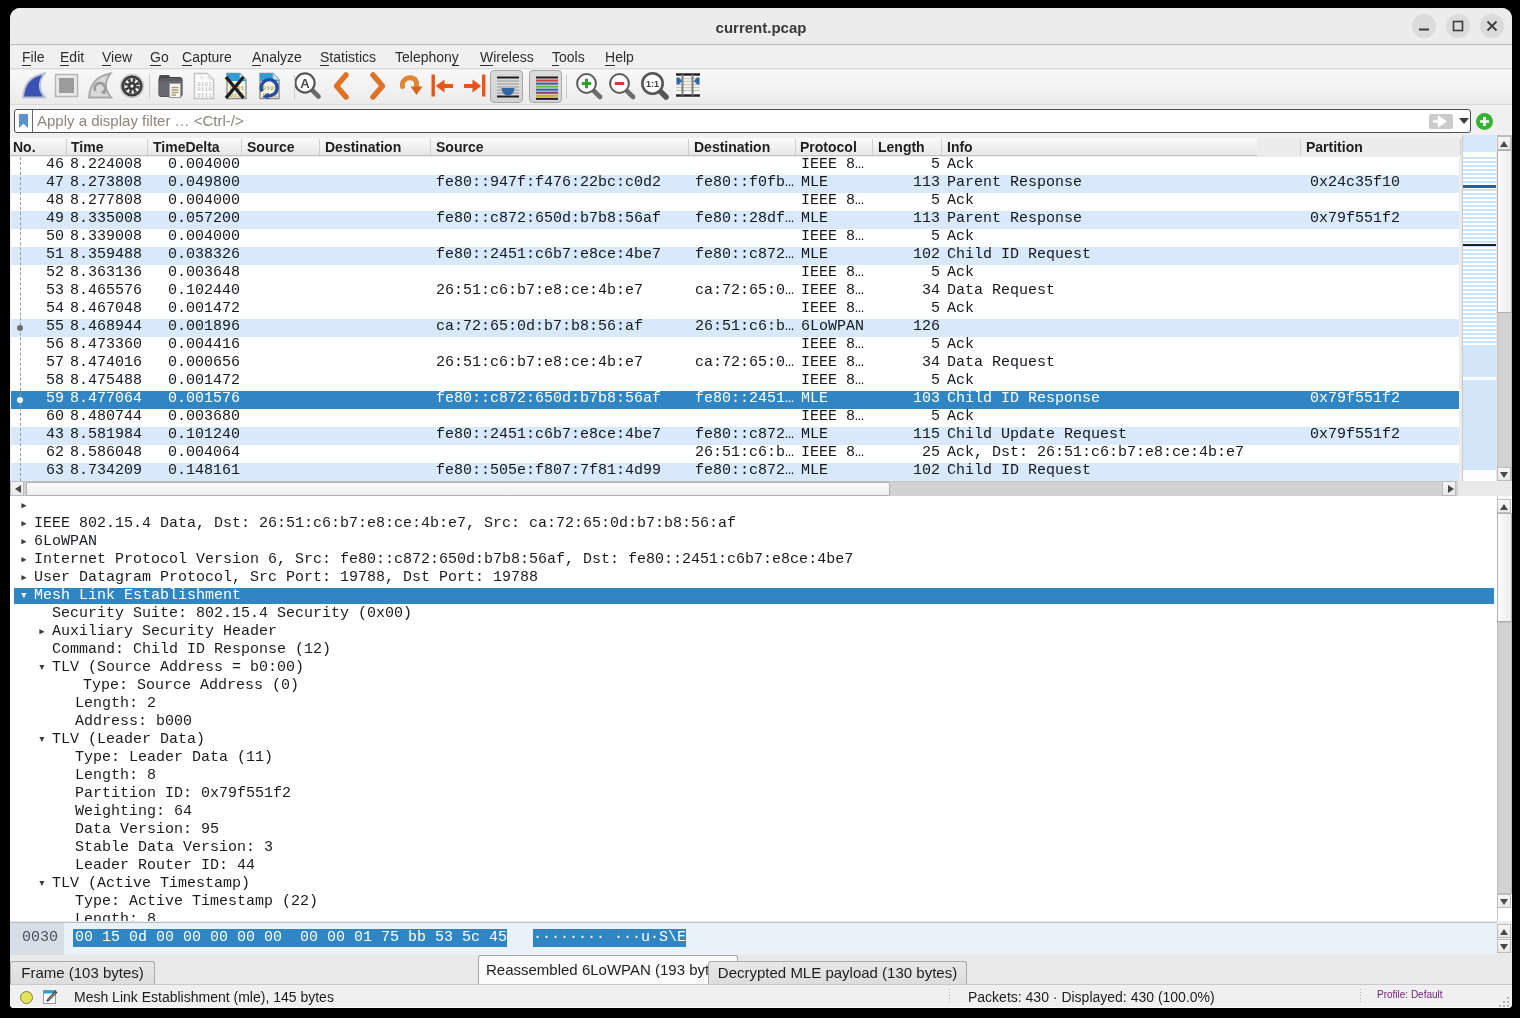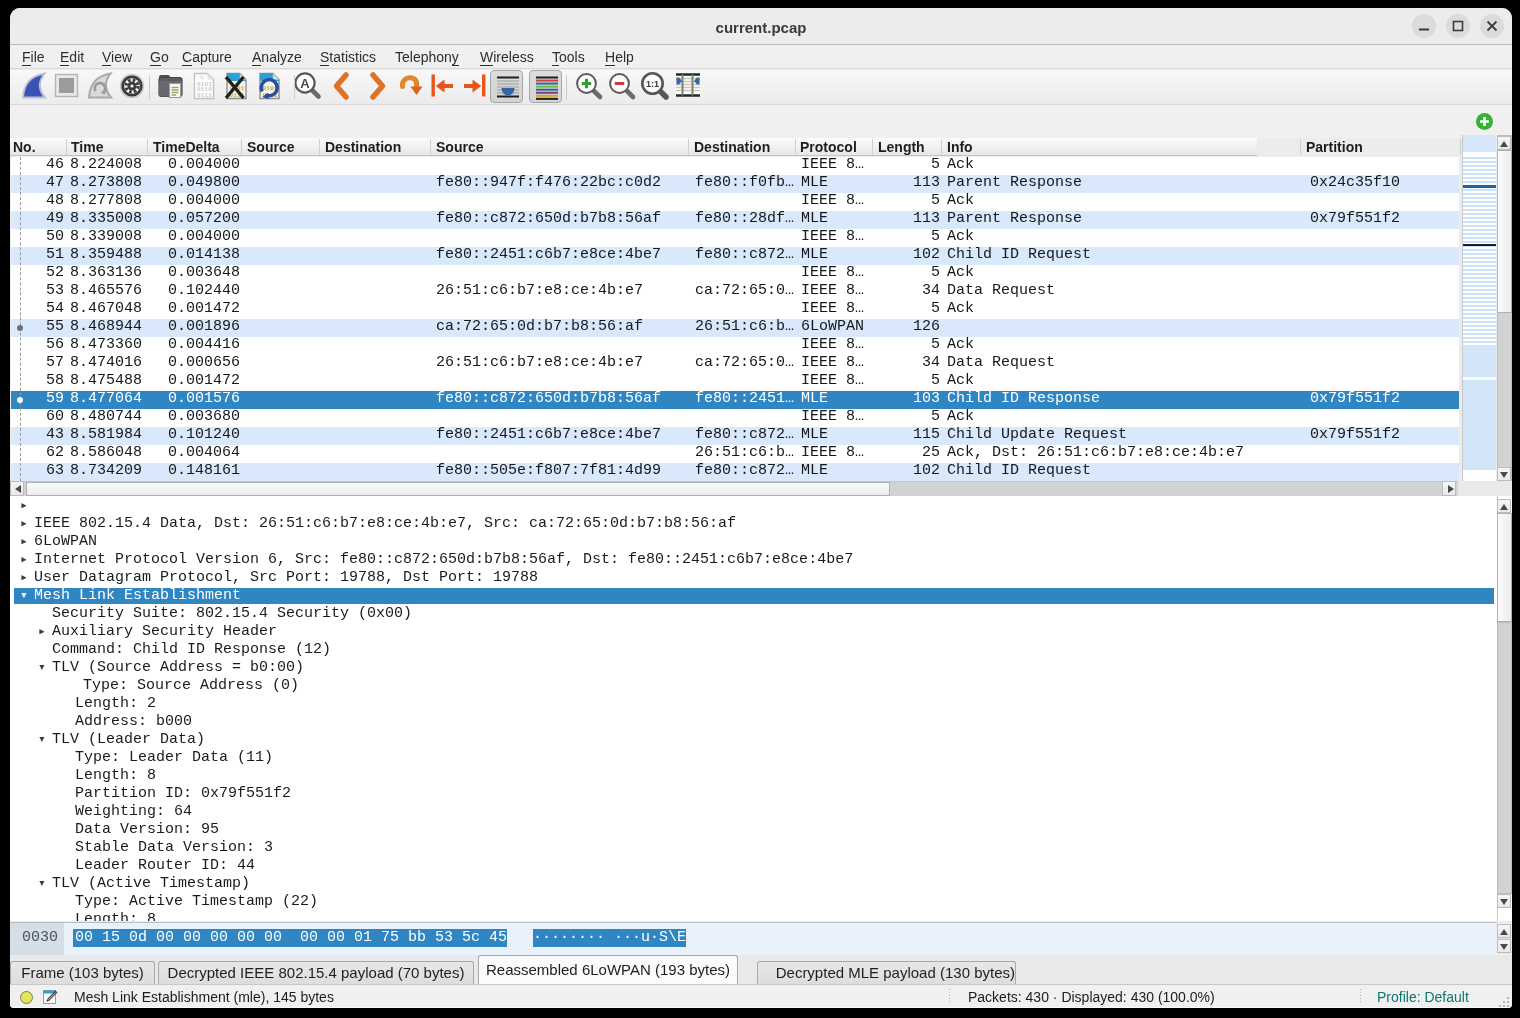--- a/index.html
+++ b/index.html
@@ -194,20 +194,29 @@
           <path d="M9.5 4.5v21M19.5 4.5v21"></path>
         </g>
         <path d="M3.5 7.5 v7 h2.5 l3 -3.5 -3 -3.5 z" fill="#3068b0"></path>
         <path d="M26.5 7.5 v7 h-2.5 l-3 -3.5 3 -3.5 z" fill="#3068b0"></path>
       </svg>
       <div class="tsep" style="left:139px"></div>
       <div class="tsep" style="left:284px"></div>
       <div class="tsep" style="left:556px"></div>
     </div>
 <div id="frow">
+<div id="finput">
+        <div id="fbook"></div>
+        <div id="fsep"></div>
+        <span id="fph">Apply a display filter … &lt;Ctrl-/&gt;</span>
+<div id="fgo"><svg width="24" height="15">
+            <path d="M4 7.5h9M10 3.5l6 4-6 4z" stroke="#fff" stroke-width="2.4" fill="#fff"></path>
+          </svg></div>
+<div id="fcaret"></div>
+      </div>
 <div id="fplus"><svg width="17" height="17">
           <path d="M4 8.5h9M8.5 4v9" stroke="#fff" stroke-width="2.6"></path>
         </svg></div>
 </div>
 <div id="phead">
 <span style="left:3px">No.</span>
       <span style="left:61px">Time</span>
       <span style="left:143px">TimeDelta</span>
 <span style="left:237px">Source</span>
       <span style="left:315px">Destination</span>
@@ -272,21 +281,21 @@
         <span class="c0">50</span>
         <span class="c1">8.339008</span>
         <span class="c2">0.004000</span>
         <span class="c5">IEEE 8…</span>
         <span class="c6">5</span>
         <span class="c7">Ack</span>
       </div>
 <div class="r b" style="top:90px">
         <span class="c0">51</span>
         <span class="c1">8.359488</span>
-        <span class="c2">0.014138</span>
+        <span class="c2">0.038326</span>
         <span class="c3">fe80::2451:c6b7:e8ce:4be7</span>
         <span class="c4">fe80::c872…</span>
         <span class="c5">MLE</span>
         <span class="c6">102</span>
         <span class="c7">Child ID Request</span>
       </div>
 <div class="r" style="top:108px">
         <span class="c0">52</span>
         <span class="c1">8.363136</span>
         <span class="c2">0.003648</span>
@@ -481,36 +490,35 @@
 <span style="position:absolute;left:523px;top:6px;line-height:18px;color:#fff;white-space:pre">········ ···u·S\E</span>
 </div>
 <div style="position:absolute;left:1487px;top:916px;width:14px;height:14px;background:linear-gradient(#f6f6f6,#e8e8e8);border:1px solid #bcbcbc">
       <div style="width:0;height:0;border-left:4.5px solid transparent;border-right:4.5px solid transparent;border-bottom:6px solid #4a4a4a;margin:4px auto 0"></div>
     </div>
 <div style="position:absolute;left:1487px;top:931px;width:14px;height:14px;background:linear-gradient(#f6f6f6,#e8e8e8);border:1px solid #bcbcbc">
       <div style="width:0;height:0;border-left:4.5px solid transparent;border-right:4.5px solid transparent;border-top:6px solid #4a4a4a;margin:4px auto 0"></div>
     </div>
 <div style="position:absolute;left:0;top:947px;width:100%;height:29px;background:#e9e9e9"></div>
 <div style="position:absolute;left:0px;top:953px;width:145px;height:23px;background:linear-gradient(#e8e8e8,#dddddd);border:1px solid #a9a9a9;border-bottom:none;border-radius:3px 3px 0 0;text-align:center;font-size:15px;color:#1e1e1e;line-height:22px;white-space:nowrap">Frame (103 bytes)</div>
-<div style="position:absolute;left:148px;top:953px;width:316px;height:23px;background:linear-gradient(#e8e8e8,#dddddd);border:1px solid #a9a9a9;border-bottom:none;border-radius:3px 3px 0 0;text-align:center;font-size:15px;color:#1e1e1e;line-height:22px;white-space:nowrap">Decrypted IEEE 802.15.4 payload (70 bytes)</div>
 <div style="position:absolute;left:468px;top:947px;width:260px;height:29px;background:#fbfbfb;border:1px solid #a9a9a9;border-bottom:none;border-radius:3px 3px 0 0;text-align:center;font-size:15px;color:#1e1e1e;line-height:27px;white-space:nowrap">Reassembled 6LoWPAN (193 bytes)</div>
-<div style="position:absolute;left:747px;top:953px;width:259px;height:23px;background:linear-gradient(#e8e8e8,#dddddd);border:1px solid #a9a9a9;border-bottom:none;border-radius:3px 3px 0 0;text-align:right;font-size:15px;color:#1e1e1e;line-height:22px;white-space:nowrap">Decrypted MLE payload (130 bytes)</div>
+<div style="position:absolute;left:698px;top:953px;width:259px;height:23px;background:linear-gradient(#e8e8e8,#dddddd);border:1px solid #a9a9a9;border-bottom:none;border-radius:3px 3px 0 0;text-align:center;font-size:15px;color:#1e1e1e;line-height:22px;white-space:nowrap">Decrypted MLE payload (130 bytes)</div>
 <div style="position:absolute;left:0;top:999px;width:100%;height:1px;background:#fbfbfb"></div>
 <div style="position:absolute;left:0;top:976px;width:100%;height:23px;background:#f0f0f0;border-top:1px solid #c9c9c9">
 <div style="position:absolute;left:10px;top:6px;width:13px;height:13px;border-radius:50%;background:#e3e35e;border:1.5px solid #7e7e38"></div>
 <svg style="position:absolute;left:32px;top:3px" width="17" height="17">
         <rect x="1.5" y="2.5" width="12" height="13" fill="#fcfcfc" stroke="#9a9a9a"></rect>
         <rect x="1.5" y="2.5" width="12" height="3" fill="#2d9ed8"></rect>
         <path d="M4.5 13.5 l1 -2.8 8 -8.2 2 2 -8.2 8.2 z" fill="#3f3f3f"></path>
         <path d="M6.6 11.9 l7 -7.2" stroke="#e8e8e8" stroke-width="0.8"></path>
         <path d="M4.5 13.5 l1.6 -0.6 -1 -1 z" fill="#1c1c1c"></path>
       </svg>
 <span style="position:absolute;left:64px;top:4px;font-size:14px;color:#1c1c1c">Mesh Link Establishment (mle), 145 bytes</span>
 <span style="position:absolute;left:958px;top:4px;font-size:14px;color:#1c1c1c">Packets: 430 · Displayed: 430 (100.0%)</span>
-<span style="position:absolute;left:1367px;top:4px;font-size:14px;color:#0f766e">Profile: Default</span>
+<span style="position:absolute;left:1367px;top:4px;font-size:10px;color:#701a75">Profile: Default</span>
 <div style="position:absolute;left:939px;top:4px;width:1px;height:15px;background:repeating-linear-gradient(180deg,#b0b0b0 0 1px,transparent 1px 3px)"></div>
 <div style="position:absolute;left:1350px;top:4px;width:1px;height:15px;background:repeating-linear-gradient(180deg,#b0b0b0 0 1px,transparent 1px 3px)"></div>
 <svg style="position:absolute;left:1489px;top:12px" width="11" height="11">
         <g fill="#b5b5b5">
           <rect x="8" y="0" width="2" height="2"></rect>
           <rect x="4" y="4" width="2" height="2"></rect>
           <rect x="8" y="4" width="2" height="2"></rect>
           <rect x="0" y="8" width="2" height="2"></rect>
           <rect x="4" y="8" width="2" height="2"></rect>
           <rect x="8" y="8" width="2" height="2"></rect>

